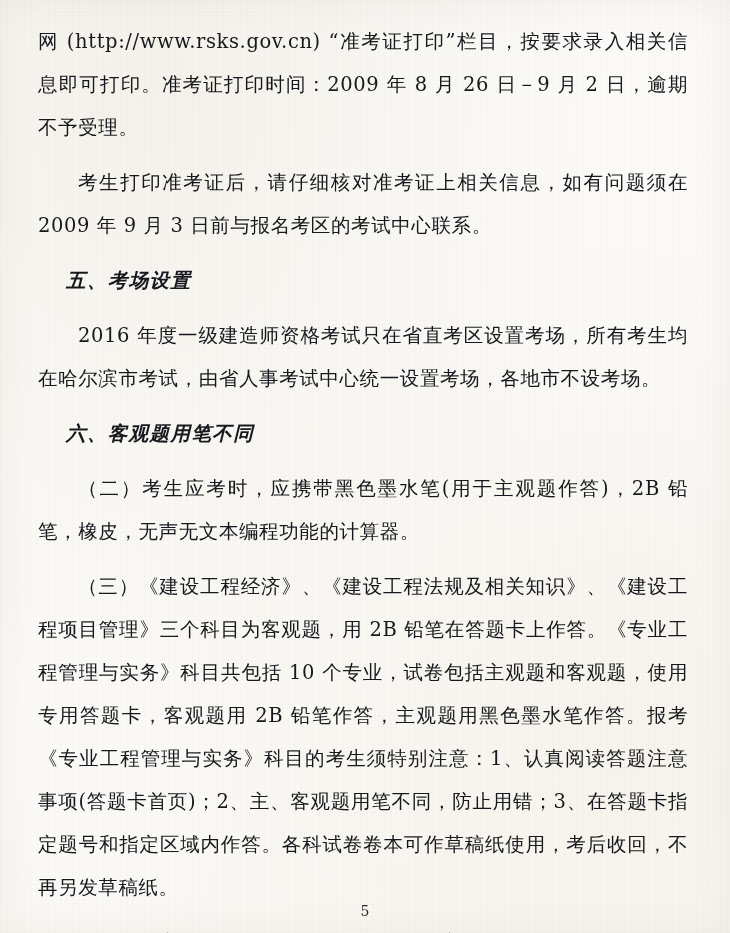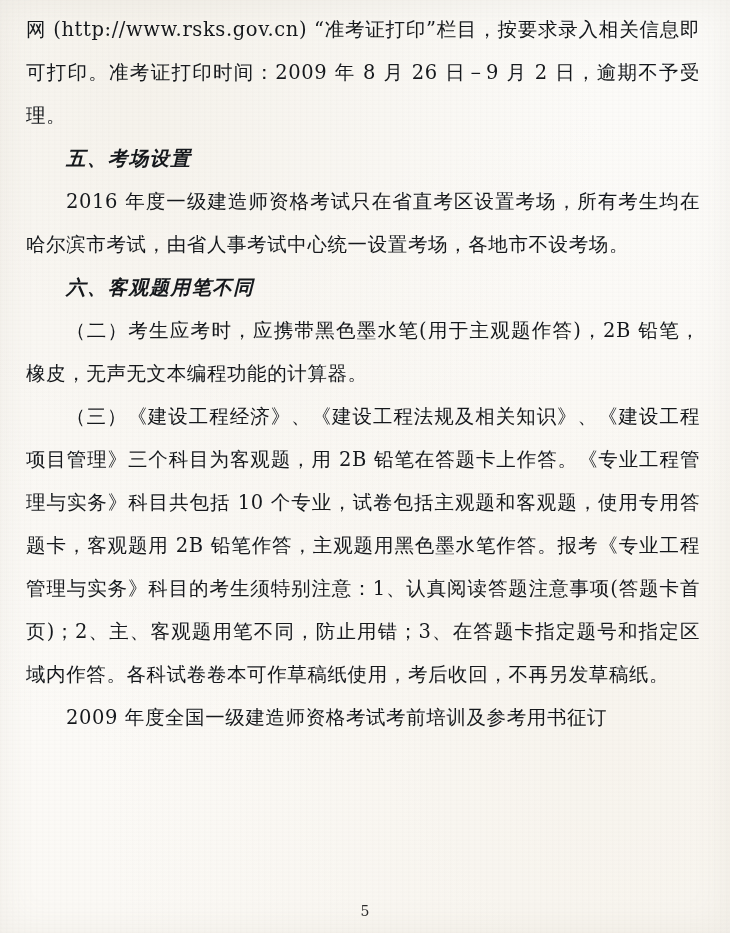--- a/index.html
+++ b/index.html
@@ -25,21 +25,21 @@
     padding: 8px 30px 0 26px;
   }
   .doc-body {
     color: #15181c;
     font-size: 19.5px;
     line-height: 43px;
     letter-spacing: 0.6px;
     text-align: justify;
   }
   .para {
-    margin: 0;
+    margin: 12px;
     text-indent: 0;
   }
   .para.indent {
     text-indent: 40px;
   }
   .heading {
     margin: 0;
     text-indent: 40px;
     font-weight: 700;
     letter-spacing: 1.4px;
@@ -72,20 +72,21 @@
     inset: 0;
     box-shadow: inset 0 0 36px rgba(150,140,120,0.10);
   }
 </style>
 </head>
 <body>
 
 <div class="page">
   <div class="doc-body">
     <p class="para">网 (http://www.rsks.gov.cn) “准考证打印”栏目，按要求录入相关信息即可打印。准考证打印时间：2009 年 8 月 26 日－9 月 2 日，逾期不予受理。</p>
+    <p class="para indent">考生打印准考证后，请仔细核对准考证上相关信息，如有问题须在 2009 年 9 月 3 日前与报名考区的考试中心联系。</p>
     <p class="heading">五、考场设置</p>
     <p class="para indent">2016 年度一级建造师资格考试只在省直考区设置考场，所有考生均在哈尔滨市考试，由省人事考试中心统一设置考场，各地市不设考场。</p>
     <p class="heading">六、客观题用笔不同</p>
     <p class="para indent">（二）考生应考时，应携带黑色墨水笔(用于主观题作答)，2B 铅笔，橡皮，无声无文本编程功能的计算器。</p>
     <p class="para indent">（三）《建设工程经济》、《建设工程法规及相关知识》、《建设工程项目管理》三个科目为客观题，用 2B 铅笔在答题卡上作答。《专业工程管理与实务》科目共包括 10 个专业，试卷包括主观题和客观题，使用专用答题卡，客观题用 2B 铅笔作答，主观题用黑色墨水笔作答。报考《专业工程管理与实务》科目的考生须特别注意：1、认真阅读答题注意事项(答题卡首页)；2、主、客观题用笔不同，防止用错；3、在答题卡指定题号和指定区域内作答。各科试卷卷本可作草稿纸使用，考后收回，不再另发草稿纸。</p>
     <p class="para indent">2009 年度全国一级建造师资格考试考前培训及参考用书征订</p>
   </div>
   <div class="page-number">5</div>
   <div class="scan-noise"></div>
   <div class="edge-shade"></div>

